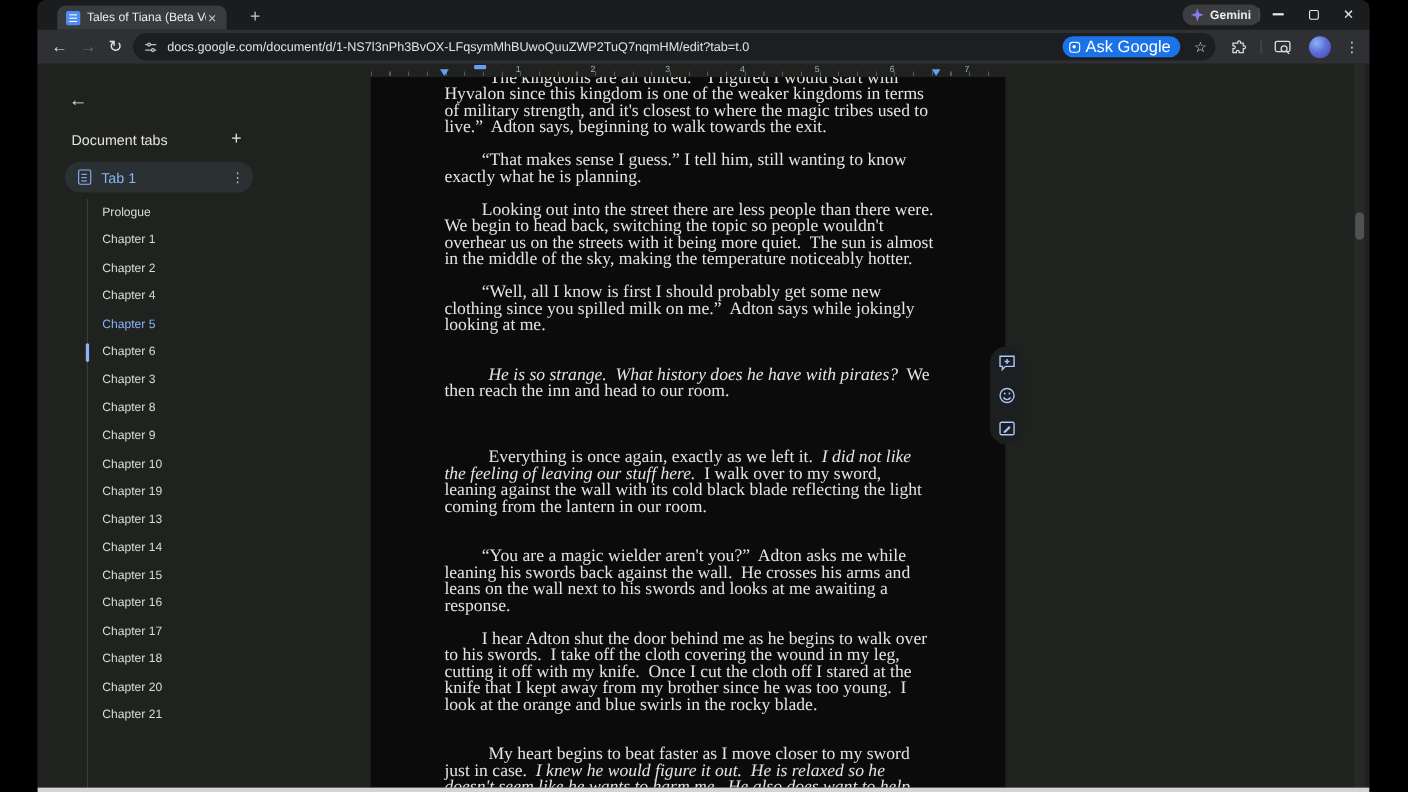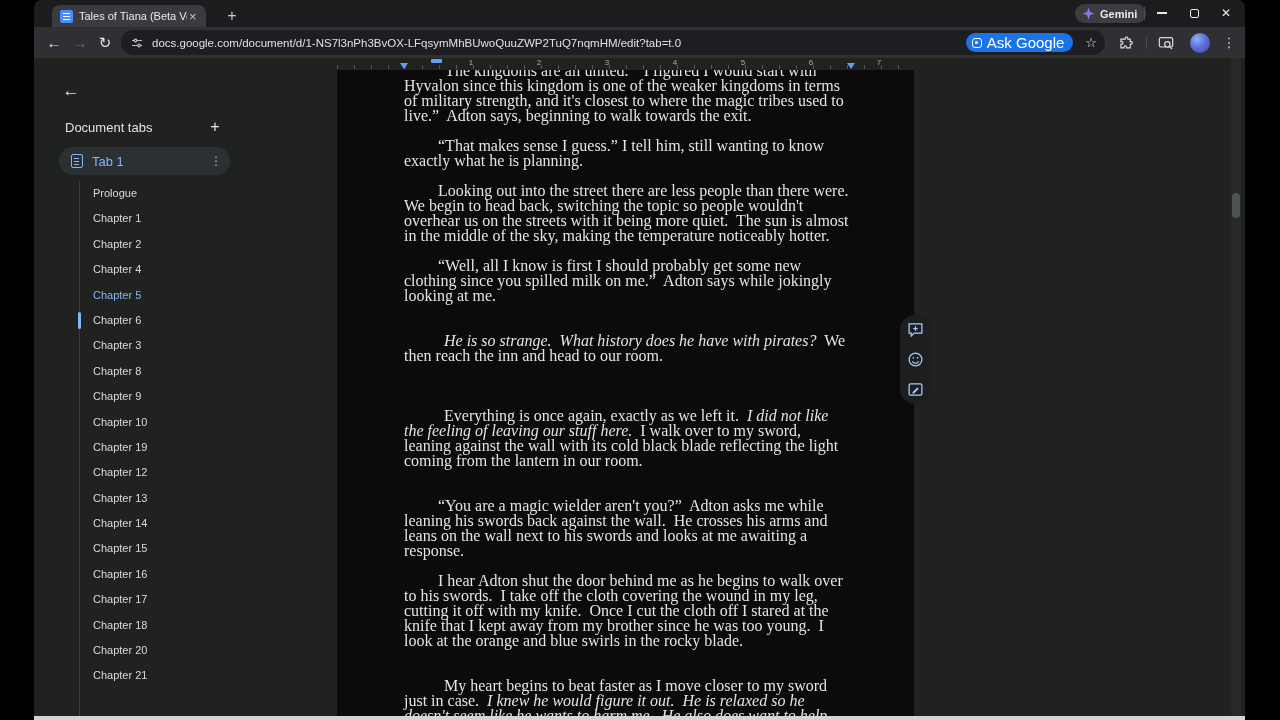--- a/index.html
+++ b/index.html
@@ -199,21 +199,20 @@
       <div class="oitem">Chapter 1</div>
       <div class="oitem">Chapter 2</div>
       <div class="oitem">Chapter 4</div>
       <div class="oitem active">Chapter 5</div>
       <div class="oitem">Chapter 6</div>
       <div class="oitem">Chapter 3</div>
       <div class="oitem">Chapter 8</div>
       <div class="oitem">Chapter 9</div>
       <div class="oitem">Chapter 10</div>
       <div class="oitem">Chapter 19</div>
-      <div class="oitem">Chapter 12</div>
       <div class="oitem">Chapter 13</div>
       <div class="oitem">Chapter 14</div>
       <div class="oitem">Chapter 15</div>
       <div class="oitem">Chapter 16</div>
       <div class="oitem">Chapter 17</div>
       <div class="oitem">Chapter 18</div>
       <div class="oitem">Chapter 20</div>
       <div class="oitem">Chapter 21</div>
     </div>
 

